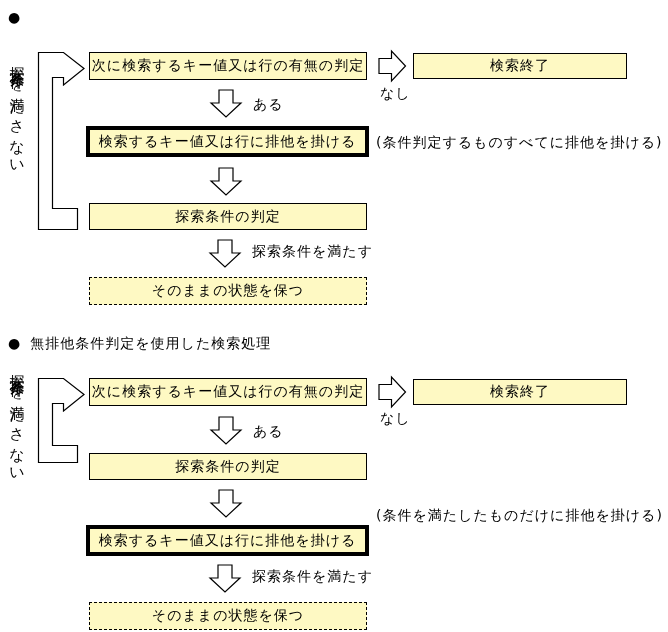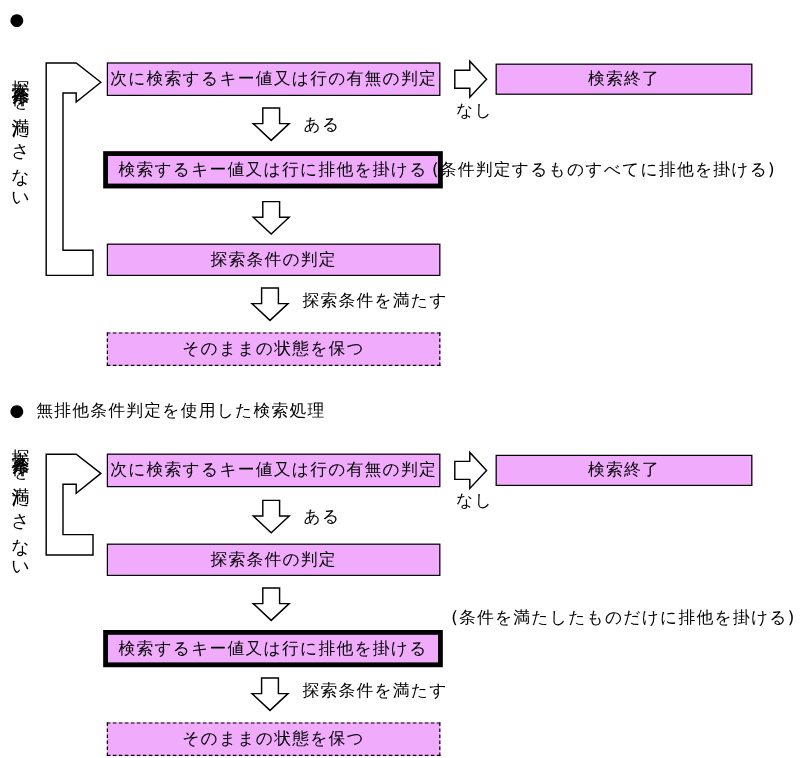--- a/index.html
+++ b/index.html
@@ -13,21 +13,21 @@
     position:absolute; font-size:14px; line-height:18px;
     display:flex; align-items:center; white-space:nowrap; letter-spacing:1px;
   }
   .bullet { font-size:14px; margin-right:9px; }
   .vlabel {
     position:absolute; writing-mode:vertical-rl; text-orientation:upright;
     font-size:15px; letter-spacing:3px; line-height:17px; white-space:nowrap;
   }
   .box {
     position:absolute; box-sizing:border-box;
-    border:1px solid #000; background:#f0abfc;
+    border:1px solid #000; background:#fef9c3;
     display:flex; align-items:center; justify-content:center;
     font-size:14px; letter-spacing:1px; white-space:nowrap;
   }
   .box.thick { border-width:4px;text-align:right; }
   .box.dashed { border-style:dashed; }
   .flabel { position:absolute; font-size:14px; line-height:18px; white-space:nowrap; letter-spacing:1px; }
   .arrows { position:absolute; left:0; top:0; }
   .arrows path { fill:#ffffff; stroke:#000000; stroke-width:1.2; stroke-linejoin:miter; }
 </style>
 </head>
@@ -70,21 +70,21 @@
     <div class="box" style="left:413px; top:53px; width:214px; height:26px;">
       <span>検索終了</span>
     </div>
 
     <div class="flabel" style="left:253px; top:95px;">ある</div>
 
     <div class="box thick" style="left:86px; top:126px; width:283px; height:31px;">
       <span>検索するキー値又は行に排他を掛ける</span>
     </div>
 
-    <div class="flabel" style="left:360px; top:133px;">(条件判定するものすべてに排他を掛ける)</div>
+    <div class="flabel" style="left:376px; top:133px;">(条件判定するものすべてに排他を掛ける)</div>
 
     <div class="box" style="left:89px; top:203px; width:278px; height:27px;">
       <span>探索条件の判定</span>
     </div>
 
     <div class="flabel" style="left:252px; top:242px;">探索条件を満たす</div>
 
     <div class="box dashed" style="left:89px; top:277px; width:278px; height:28px;">
       <span>そのままの状態を保つ</span>
     </div>

